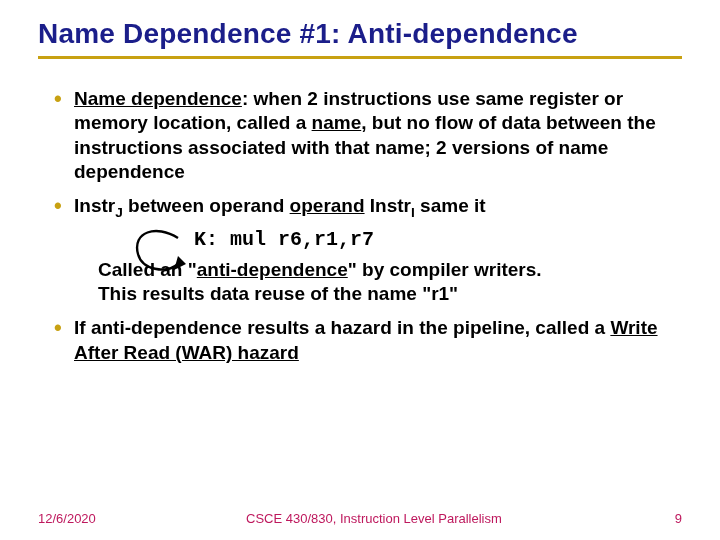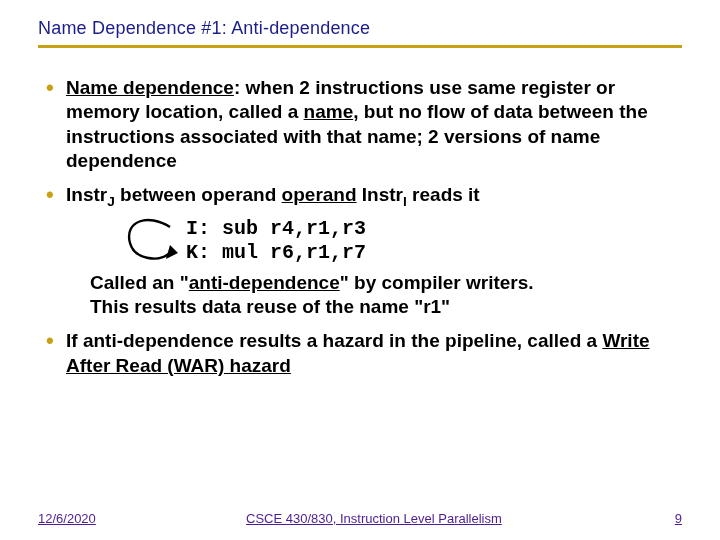--- a/index.html
+++ b/index.html
@@ -14,34 +14,34 @@
     overflow: hidden;
   }
   .slide {
     padding: 18px 38px 0 38px;
     box-sizing: border-box;
     height: 100%;
     position: relative;
   }
   .title {
     color: #1b1e8a;
-    font-size: 18px;
-    font-weight: normal;
+    font-size: 28px;
+    font-weight: bold;
     margin: 0 0 6px 0;
     letter-spacing: 0.2px;
   }
   .title-rule {
     border: none;
     border-top: 3px solid #c8a112;
     margin: 0 0 28px 0;
   }
   ul.bullets {
     list-style: none;
     padding: 0;
-    margin: 4px;
+    margin: 12px;
   }
   ul.bullets > li {
     position: relative;
     padding-left: 24px;
     margin-bottom: 10px;
     font-size: 19px;
     font-weight: bold;
     line-height: 1.28;
   }
   ul.bullets > li::before {
@@ -78,51 +78,49 @@
     font-weight: bold;
     line-height: 1.28;
     padding-left: 24px;
   }
   .footer {
     position: absolute;
     bottom: 14px;
     left: 38px;
     right: 38px;
     font-size: 13px;
-    color: #4c1d95;
+    color: #be185d;
     display: flex;
     justify-content: space-between;
     align-items: center;
-    text-decoration: underline;
   }
   .footer .date { }
   .footer .course { text-align: center; flex: 1; }
   .footer .pagenum { text-align: right; min-width: 30px; }
 </style>
 </head>
 <body>
 
 <div class="slide">
   <h1 class="title">Name Dependence #1: Anti-dependence</h1>
   <hr class="title-rule">
 
   <ul class="bullets">
     <li>
       <span class="udl">Name dependence</span><span>: when 2 instructions use same register or memory location, called a </span><span class="udl">name</span><span>, but no flow of data between the instructions associated with that name; 2 versions of name dependence</span>
     </li>
 
     <li>
-      <span>Instr</span><span class="sub">J</span><span> between operand </span><span class="udl">operand</span><span> Instr</span><span class="sub">I</span><span> reads it</span>
+      <span>Instr</span><span class="sub">J</span><span> between operand </span><span class="udl">operand</span><span> Instr</span><span class="sub">I</span><span> same it</span>
 
       <div class="code-block">
         <svg class="arrow-svg" viewBox="0 0 64 56">
           <path d="M 52 14 C 30 0, 6 8, 12 30 C 16 46, 40 50, 52 40" stroke="#000" stroke-width="2.4" fill="none"></path>
           <polygon points="48,46 60,40 52,32" fill="#000"></polygon>
         </svg>
-        <div class="code-line">I: sub r4,r1,r3</div>
         <div class="code-line">K: mul r6,r1,r7</div>
       </div>
 
       <div class="after-code">
         <span>Called an "</span><span class="udl">anti-dependence</span><span>" by compiler writers.</span><br>
         <span>This results data reuse of the name "r1"</span>
       </div>
     </li>
 
     <li>

